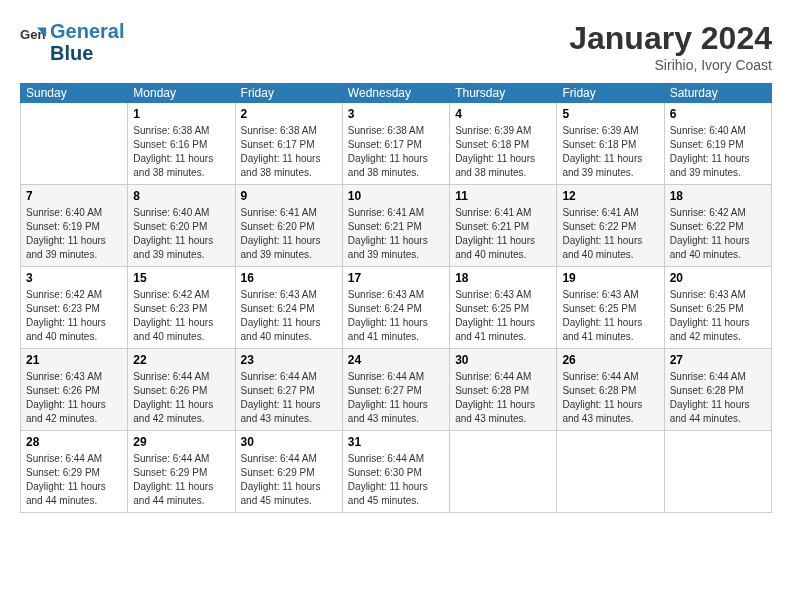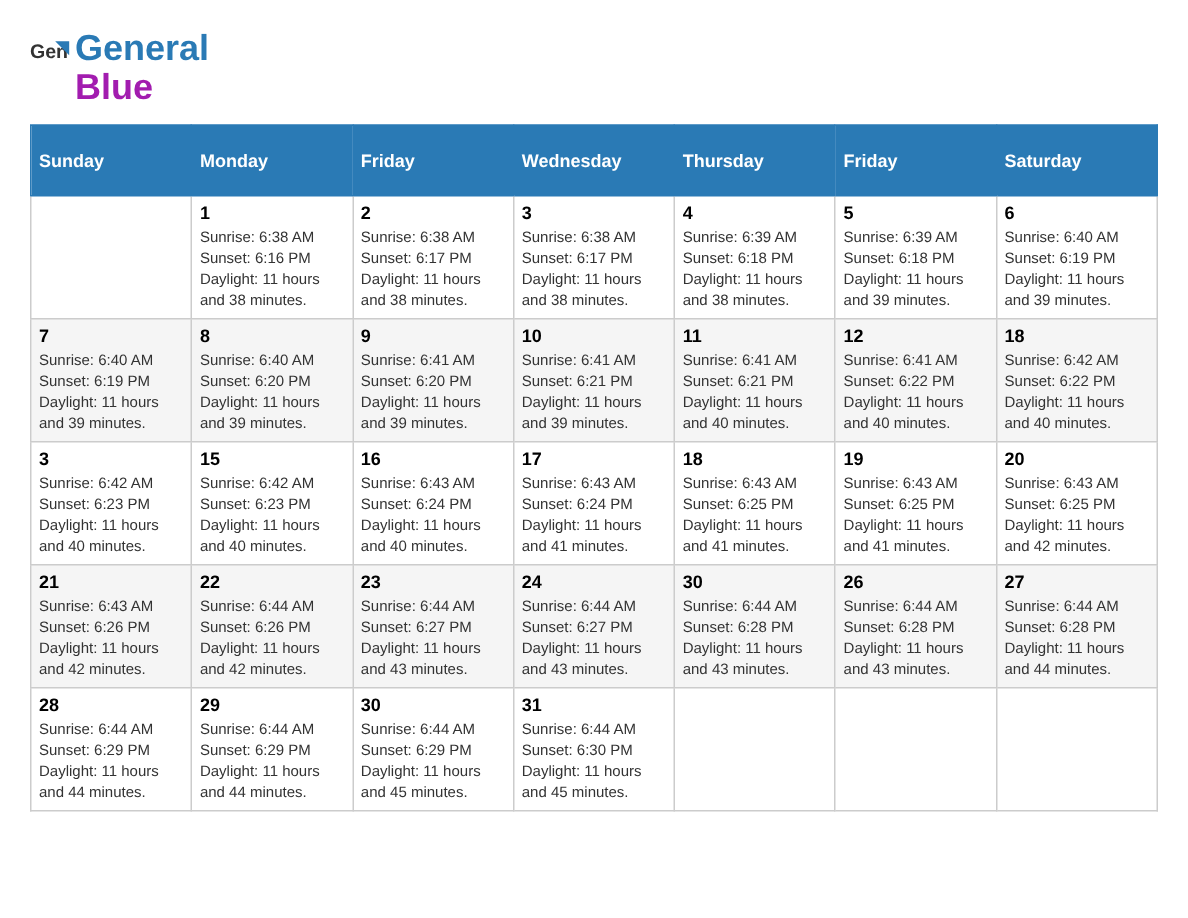--- a/index.html
+++ b/index.html
@@ -13,21 +13,21 @@
     .header {
       display: flex;
       justify-content: space-between;
       align-items: flex-start;
       margin-bottom: 10px;
     }
     .logo {
       display: flex;
     }
     .logo-text {
-      font-size: 24px;
+      font-size: 20px;
       font-weight: bold;
       color: #333;
       line-height: 1.1;
     }
     .logo-text span {
       color: #2a7ab5;
     }
     .logo-icon {
       width: 28px;
       height: 28px;
@@ -47,23 +47,23 @@
     }
     table {
       width: 100%;
       border-collapse: collapse;
       font-size: 11px;
     }
     thead tr th {
       background-color: #2a7ab5;
       color: #fff;
       text-align: left;
-      padding: 16px 5px;
+      padding: 2px 5px;
       font-size: 12px;
-      font-weight: bold;
+      font-weight: normal;
       border: 1px solid #2a7ab5;
     }
     tbody tr td {
       border: 1px solid #ccc;
       padding: 4px 5px;
       vertical-align: top;
       width: calc(100% / 7);
       min-height: 80px;
     }
     tbody tr:nth-child(even) td {
@@ -91,22 +91,26 @@
 <body>
 
 <div class="header">
   <div class="logo">
     <svg class="logo-icon" viewBox="0 0 30 30">
       <text x="0" y="20" font-size="14" font-weight="bold" fill="#333">Gen</text>
       <polygon points="18,8 28,8 28,18" fill="#2a7ab5"></polygon>
     </svg>
     <div class="logo-text">
       <div><span>General</span></div>
-      <div style="color:#a21caf;">Blue</div>
+      <div style="color:#0c4a6e;">Blue</div>
     </div>
+  </div>
+  <div class="title-block">
+    <div class="month-title">January 2024</div>
+    <div class="location">Sirihio, Ivory Coast</div>
   </div>
 </div>
 
 <table>
   <thead>
     <tr>
     <th>Sunday</th>
         <th>Monday</th>
         <th>Friday</th>
         <th>Wednesday</th>

